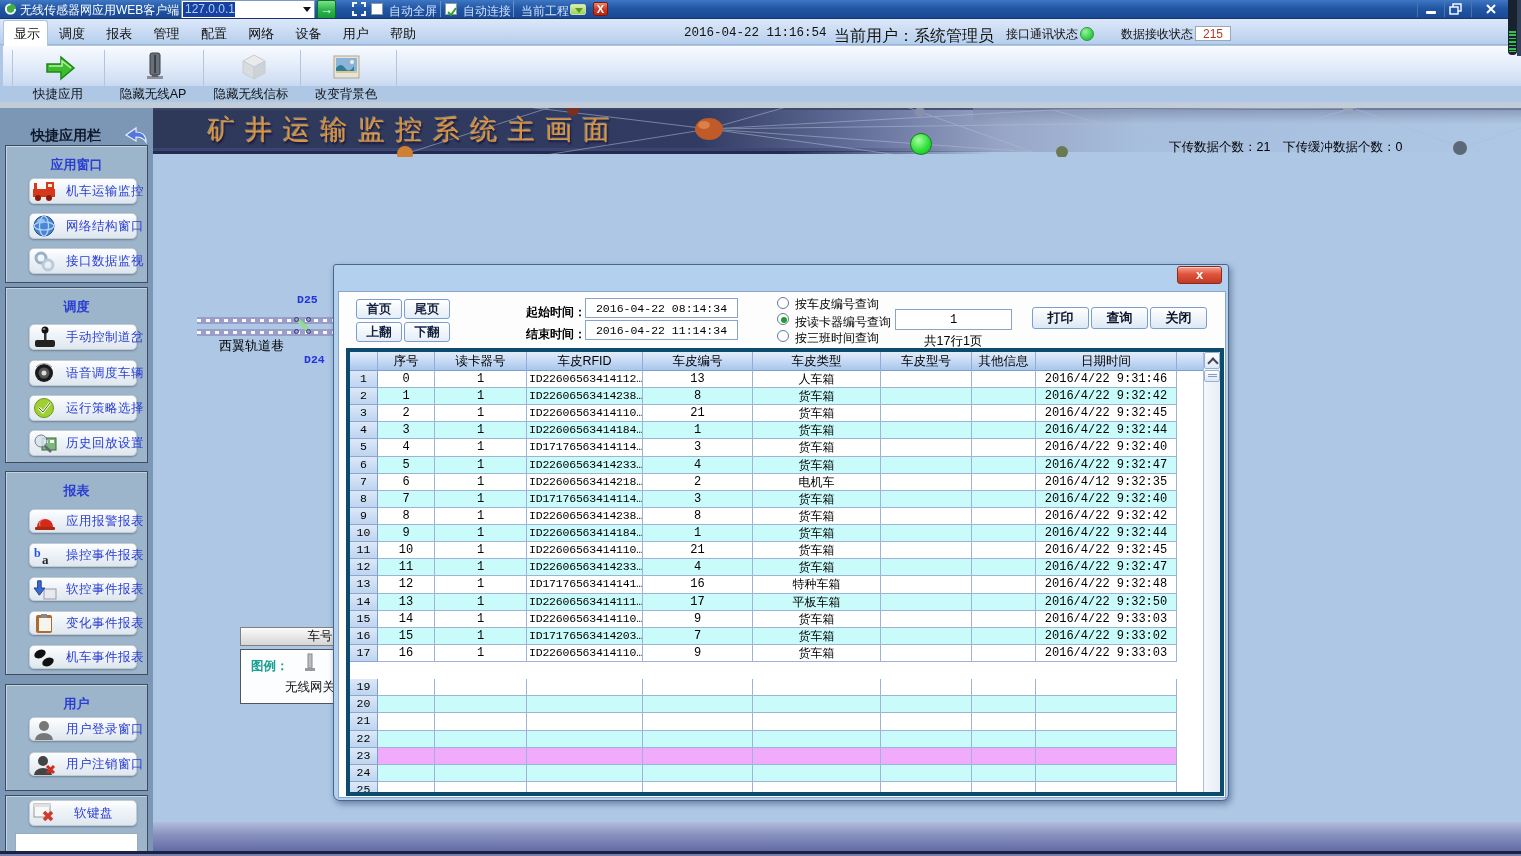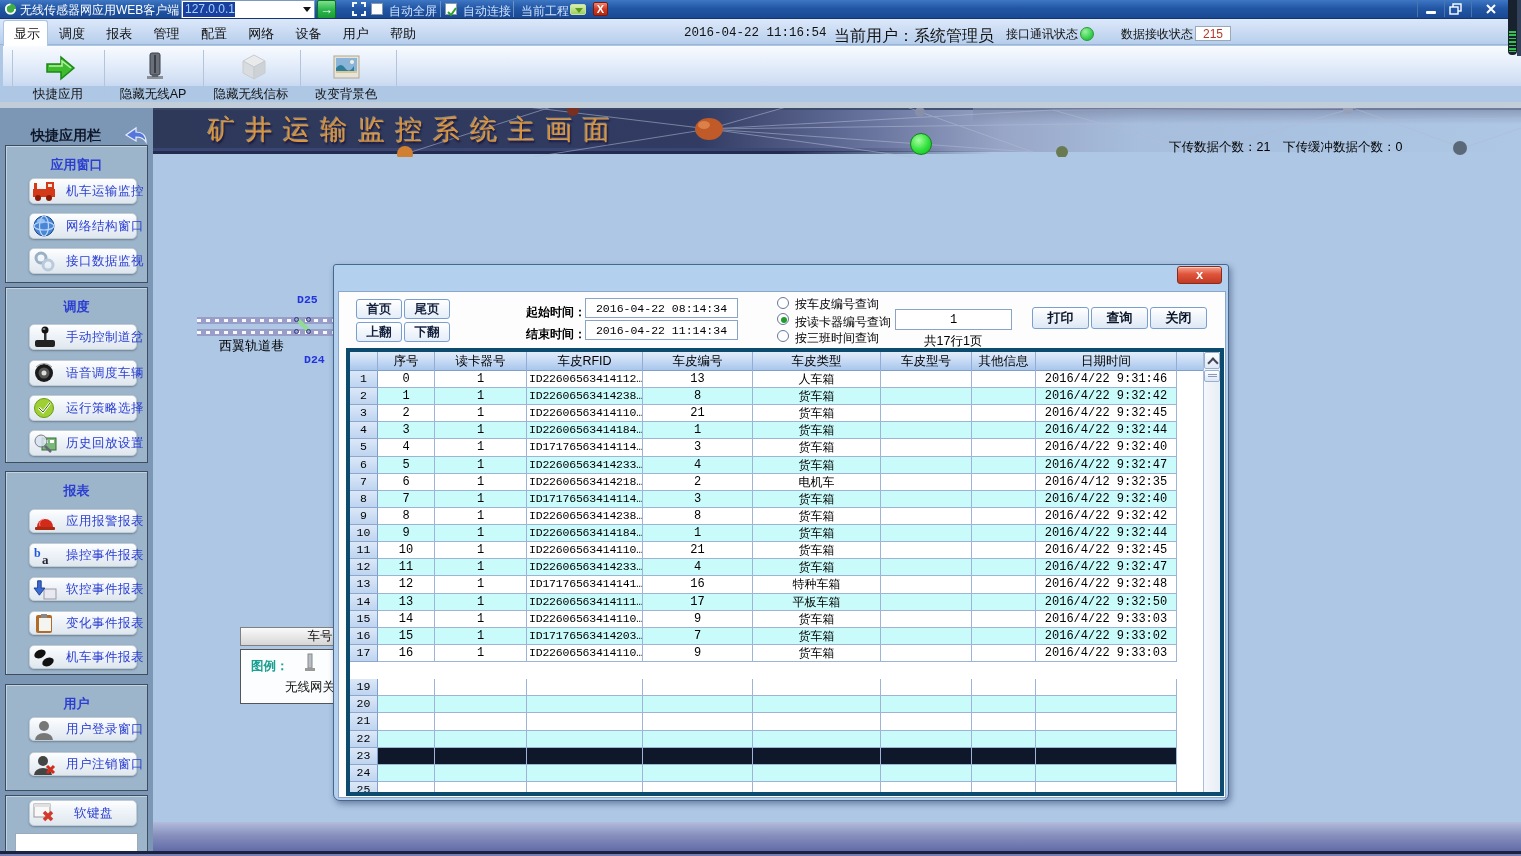--- a/index.html
+++ b/index.html
@@ -719,21 +719,21 @@
           <div class="tc m" style="width:57px"></div>
           <div class="tc m" style="width:92px"></div>
           <div class="tc m rfid" style="width:116px"></div>
           <div class="tc m" style="width:110px"></div>
           <div class="tc s" style="width:128px"></div>
           <div class="tc " style="width:91px"></div>
           <div class="tc " style="width:64px"></div>
           <div class="tc m" style="width:141px"></div>
           <div class="tc last" style="width:32px"></div>
         </div>
-<div class="tr" style="top:395.64px;background:#0f172a">
+<div class="tr" style="top:395.64px;background:#f0abfc">
           <div class="tc rn" style="width:28px">23</div>
           <div class="tc m" style="width:57px"></div>
           <div class="tc m" style="width:92px"></div>
           <div class="tc m rfid" style="width:116px"></div>
           <div class="tc m" style="width:110px"></div>
           <div class="tc s" style="width:128px"></div>
           <div class="tc " style="width:91px"></div>
           <div class="tc " style="width:64px"></div>
           <div class="tc m" style="width:141px"></div>
           <div class="tc last" style="width:32px"></div>

